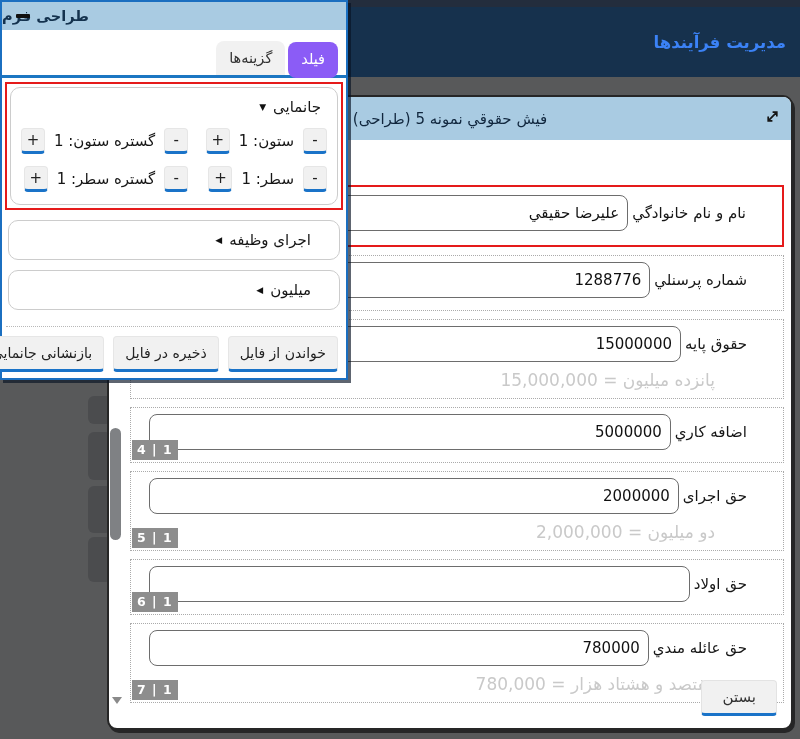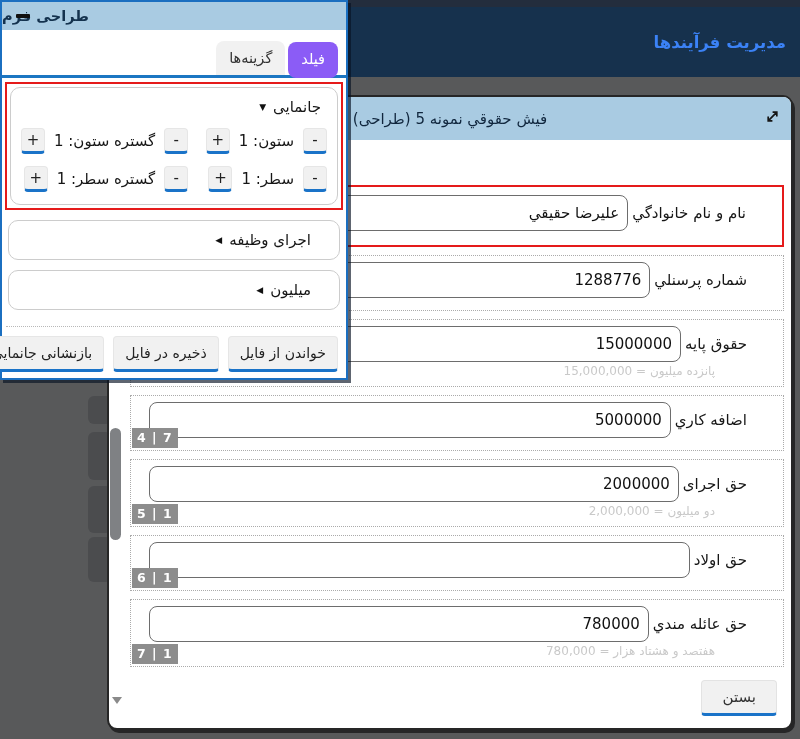--- a/index.html
+++ b/index.html
@@ -24,21 +24,21 @@
   .dialog-body{position:absolute;left:0;right:0;top:43px;bottom:0}
   .vscroll-thumb{position:absolute;left:1px;top:288px;width:11px;height:112px;background:#7f8184;border-radius:6px;cursor:pointer}
   .vscroll-down{position:absolute;left:3px;top:557px;width:0;height:0;border-left:5px solid transparent;border-right:5px solid transparent;border-top:7px solid #8a8a8a;cursor:pointer}
   .rows{position:absolute;top:45px;left:21px;right:7px}
   .group{position:relative;border:1px dotted #ababab;padding:6px 8px 8px;margin-bottom:8px;background:#fff;min-height:40px}
   .group.selected{border:2px solid #e51a1a;padding:8px 8px 10px}
   .fline{display:flex;align-items:center;padding-right:28px;padding-left:10px}
   .flabel{font-size:15px;color:#161616;white-space:nowrap;padding-left:4px}
   .finput{flex:1;min-width:0;height:34px;border:1.5px solid #6d6d6d;border-radius:8px;background:#fff;color:#111;
           font-family:"DejaVu Sans",sans-serif;font-size:15px;padding:0 8px;text-align:right}
-  .helper{margin-top:2px;padding-left:10px;padding-right:60px;color:#c9c9c9;font-size:12px;text-align:right}
+  .helper{margin-top:8px;padding-left:10px;padding-right:60px;color:#c9c9c9;font-size:17px;text-align:right}
   .badge{position:absolute;left:1px;bottom:2px;background:#8d8d8d;color:#fff;font-size:12.5px;font-weight:700;padding:4px 5px;line-height:1;letter-spacing:1px}
   .close-btn{position:absolute;right:14px;bottom:12px;background:#f1f1f1;border:1px solid #e3e3e3;border-bottom:3px solid #1a73c8;
              border-radius:4px;padding:7px 20px;font-size:15px;color:#333;cursor:pointer}
 
   
   .panel{position:absolute;left:0;top:0;width:348px;height:380px;background:#fff;border:2px solid #1b6fc0;
          box-shadow:3px 3px 0 rgba(8,18,35,.65);z-index:30;box-sizing:border-box}
   .panel-header{height:28px;background:#a9cbe2;display:flex;align-items:center;justify-content:flex-end;position:relative}
   .panel-title{font-size:14.5px;font-weight:600;color:#14324e}
   .min-btn{position:absolute;left:8px;top:0;height:100%;display:flex;align-items:center;cursor:pointer;background:none;border:none}
@@ -108,21 +108,21 @@
       <input class="finput" value="15000000" style="">
     </div>
     <div class="helper">پانزده میلیون = 15,000,000</div>
 
   </div>
         <div class="group">
     <div class="fline">
       <label class="flabel">اضافه کاري</label>
       <input class="finput" value="5000000" style="">
     </div>
-    <div class="badge">7 | 4</div>
+    <div class="badge">1 | 4</div>
   </div>
         <div class="group">
     <div class="fline">
       <label class="flabel">حق اجرای</label>
       <input class="finput" value="2000000" style="">
     </div>
     <div class="helper">دو میلیون = 2,000,000</div>
     <div class="badge">1 | 5</div>
   </div>
         <div class="group">

